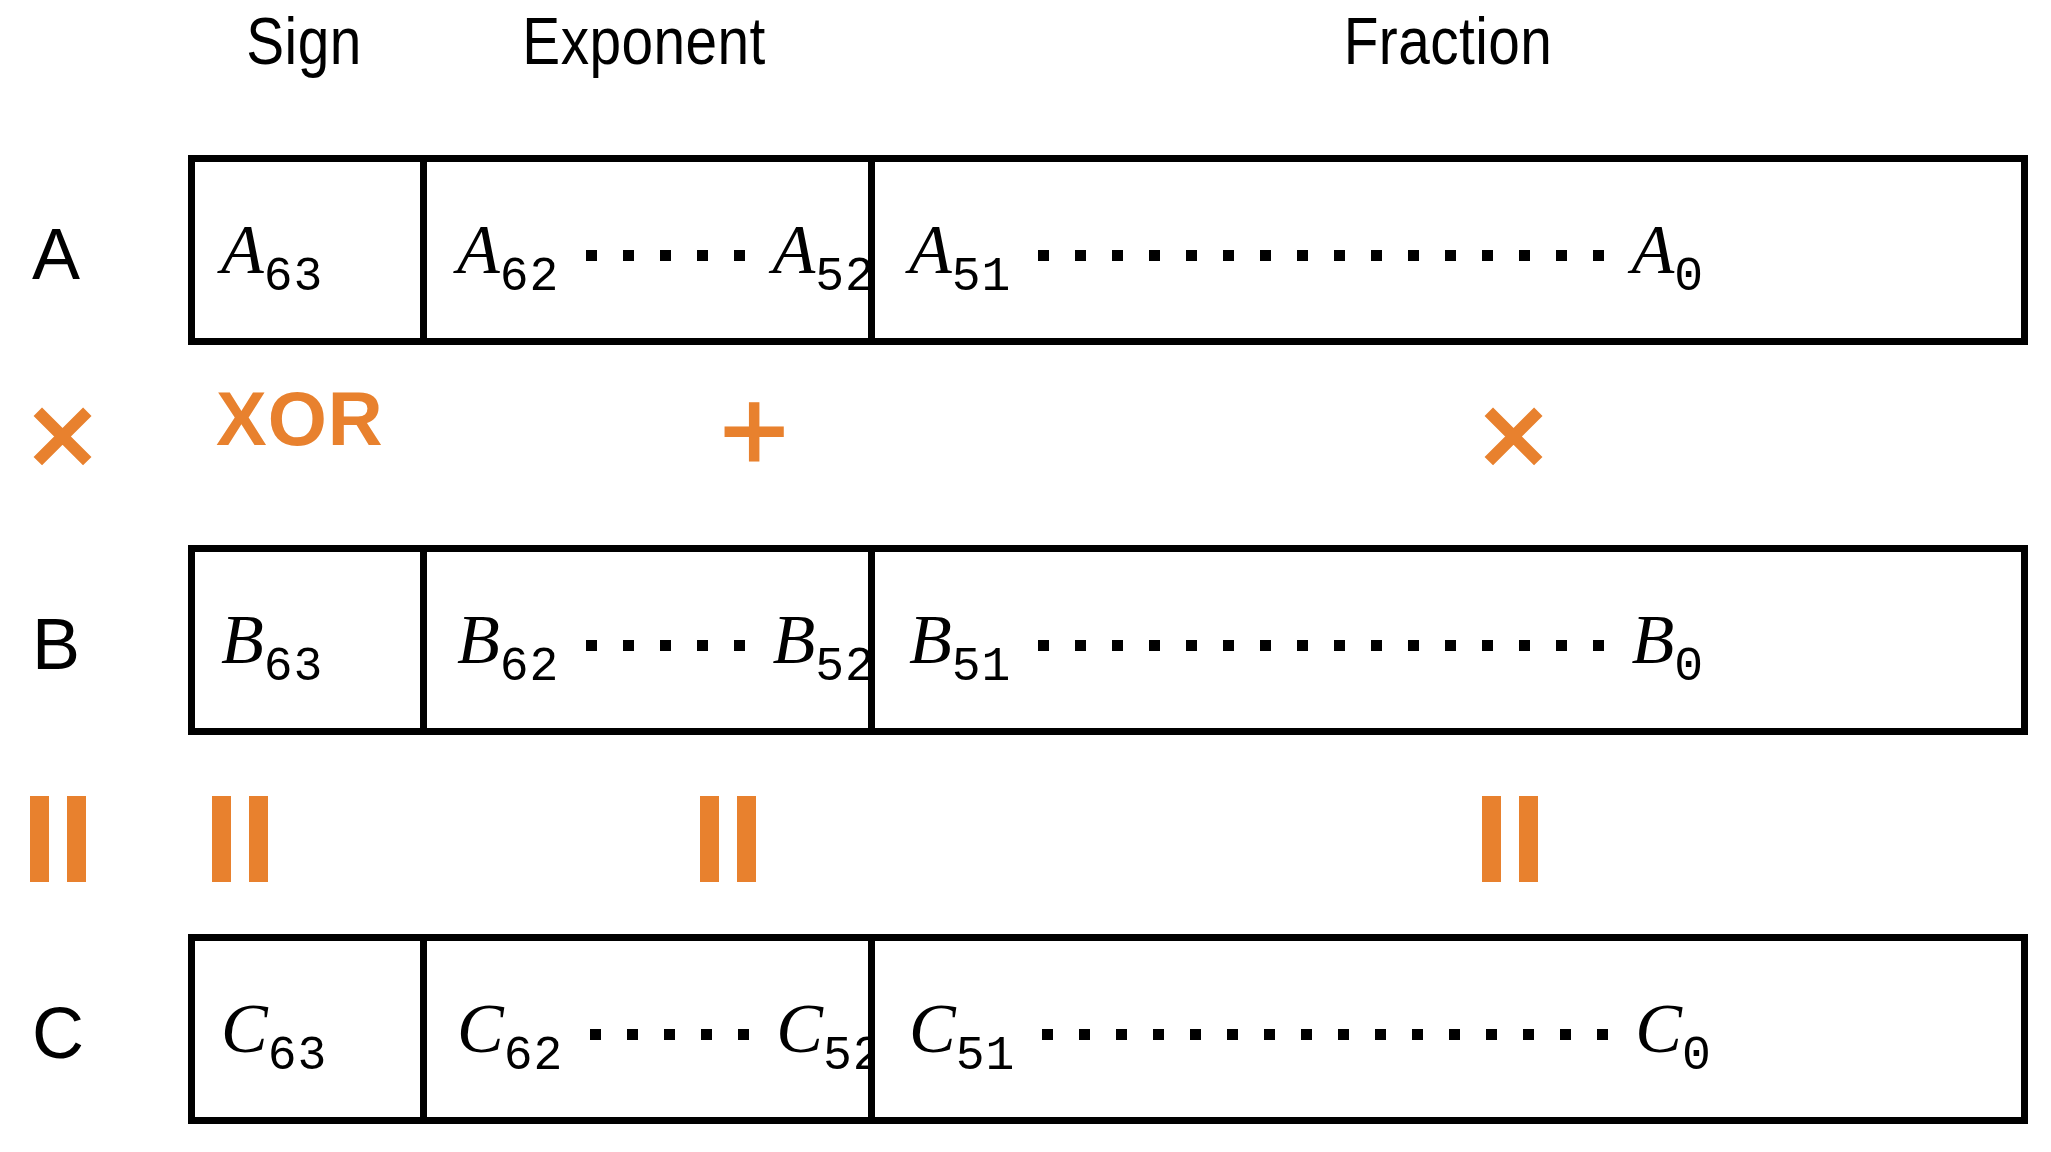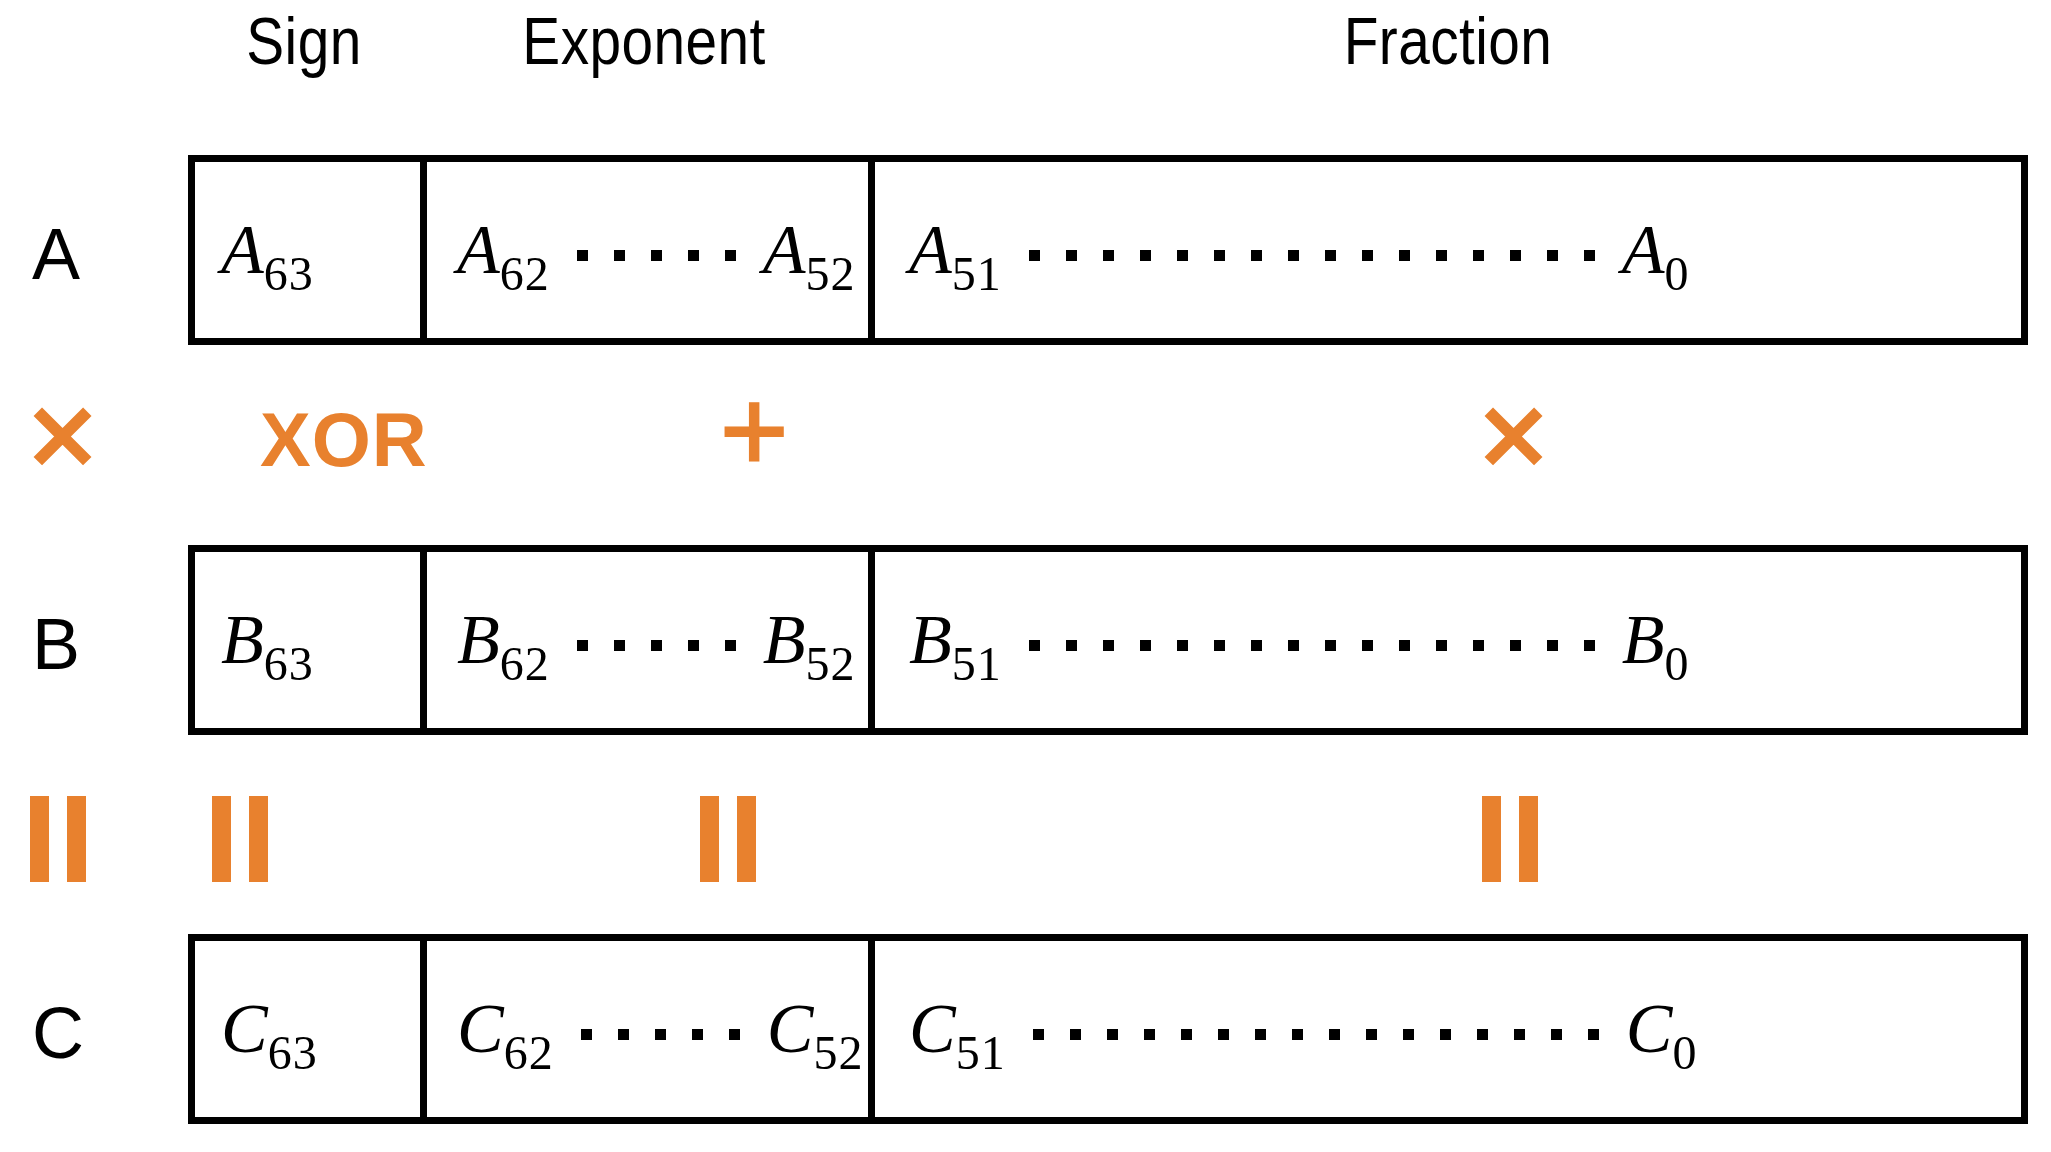--- a/index.html
+++ b/index.html
@@ -76,20 +76,21 @@
   }
   .bits .var {
     font-style: italic;
   }
   .bits .sub {
     font-style: normal;
     font-size: 48px;
     position: relative;
     top: 17px;
     letter-spacing: 1px;
+    font-family: Liberation Mono, monospace;
   }
   .cell-sign .bits     { margin-left: 26px; }
   .cell-exponent .bits { margin-left: 30px; }
   .cell-fraction .bits { margin-left: 34px; }
 
   
   .dots {
     display: inline-flex;
     align-items: center;
     position: relative;
@@ -201,21 +202,21 @@
         </span>
       <span class="var">A</span>
         <span class="sub">0</span>
     </span>
   </div>
 
 </div>
 
 <div class="op op-x" style="left:24px; top:392px;">✕</div>
 
-<div class="op op-xor" style="left:216px; top:402px;margin-left:44px;">XOR</div>
+<div class="op op-xor" style="left:216px; top:381px;">XOR</div>
 
 <div class="op op-plus" style="left:700px; top:372px;">＋</div>
 
 <div class="op op-x" style="left:1475px; top:392px;">✕</div>
 
 <div class="row-label" style="top:608px;">B</div>
 
 <div class="bitrow" style="top:545px;">
 
   <div class="cell cell-sign">

